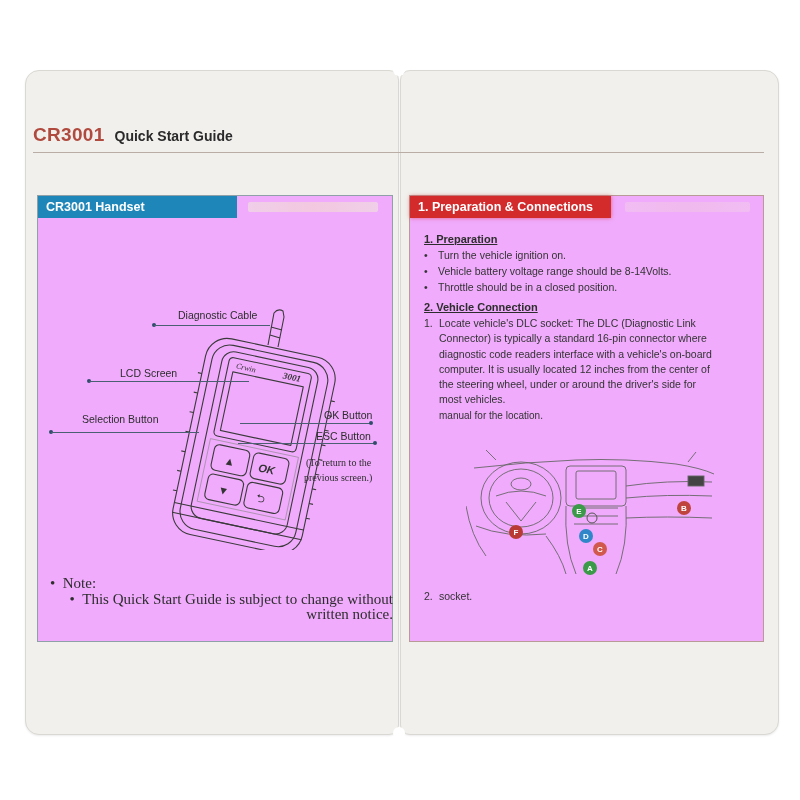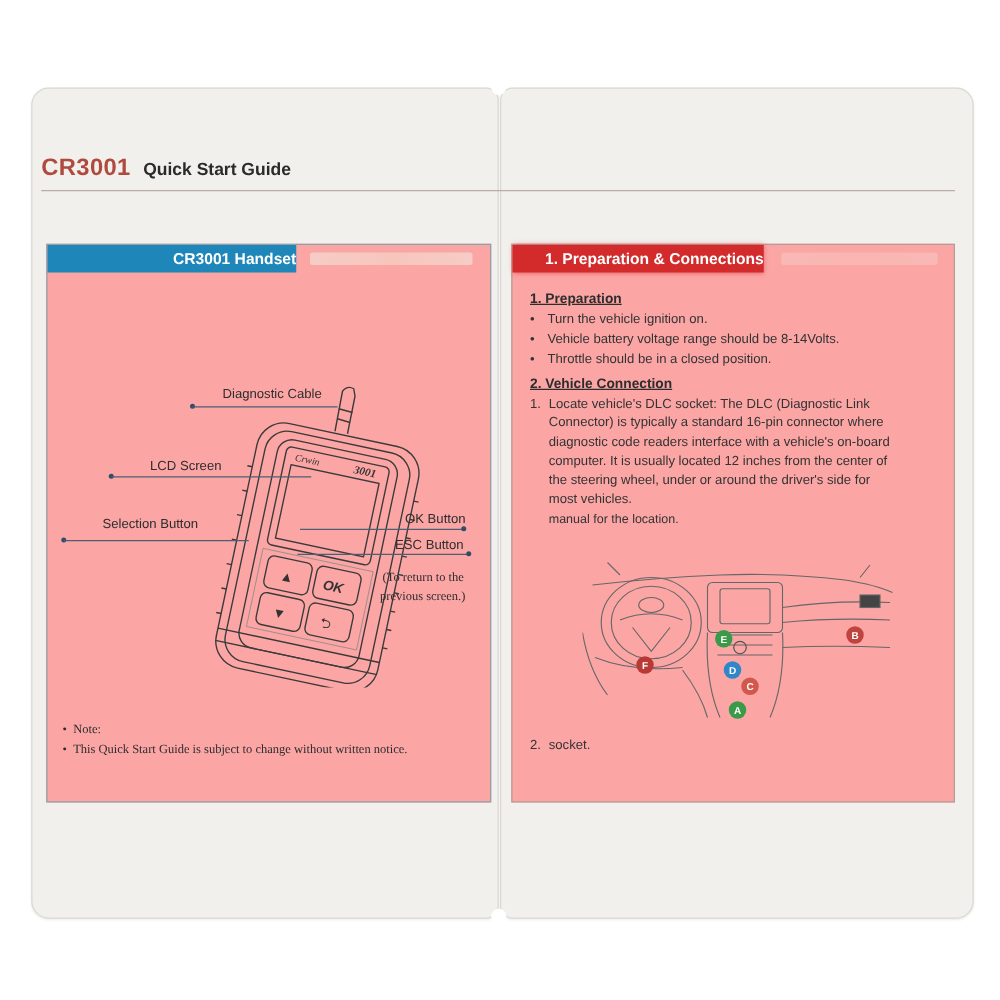--- a/index.html
+++ b/index.html
@@ -14,21 +14,21 @@
   .card.left { left:25px; width:372px; border-radius:14px 10px 10px 14px; }
   .card.right { left:400px; width:377px; border-radius:10px 14px 14px 10px; }
   .fold-notch {
     position:absolute; left:393px; width:12px; height:12px; background:#fff; border-radius:50%;
   }
   .title-row { position:absolute; left:33px; top:124px; display:flex; align-items:baseline; }
   .title-model { color:#b04a3e; font-weight:bold; font-size:19px; letter-spacing:0.3px; }
   .title-text { color:#2a2a2a; font-weight:bold; font-size:14px; margin-left:10px; }
   .title-rule { position:absolute; left:33px; top:152px; width:731px; height:1px; background:#b9ada6; }
 
-  .box { position:absolute; top:195px; height:445px; background:#fca5a5;text-align:right; }
+  .box { position:absolute; top:195px; height:445px; background:#f0abfc; }
   .box.left { left:37px; width:354px; border:1px solid #8fa0a8; }
   .box.right { left:409px; width:353px; border:1px solid #b89a96; }
   .box-head {
     position:absolute; top:0; left:0; height:22px; color:#fff; font-weight:bold; font-size:12.5px;
     line-height:22px; padding-left:8px; box-sizing:border-box;
   }
   .box.left .box-head { width:199px; background:#1e86b8; }
   .box.right .box-head { width:201px; background:#d32a2c; box-shadow:0 0 4px rgba(211,42,44,0.6); }
   .faint-strip {
     position:absolute; top:6px; height:10px; background:linear-gradient(90deg,#f1e6dc,#f3dccc,#f1e6dc);
@@ -38,21 +38,21 @@
   .label { position:absolute; font-size:10.5px; color:#2d2d2d; white-space:nowrap;padding-left:12px; }
   .leader { position:absolute; height:1px; background:#4b5f72; }
   .dot { position:absolute; width:4px; height:4px; border-radius:50%; background:#2f4d6b; }
   .serif { font-family:"Liberation Serif", serif; }
 
   .sub-head { position:absolute; left:424px; font-size:11px; font-weight:bold; text-decoration:underline; color:#2d2d2d; }
   .bullet-row { position:absolute; left:424px; font-size:10.5px; color:#333; white-space:nowrap; }
   .bullet-row .b { display:inline-block; width:14px; }
   .para { position:absolute; font-size:10.5px; color:#333; line-height:15.3px; }
 
-  .note { position:absolute; left:50px; font-family:"Liberation Serif", serif; font-size:10px; color:#2d2d2d; line-height:15px; }
+  .note { position:absolute; left:50px; font-family:"Liberation Serif", serif; font-size:15px; color:#2d2d2d; line-height:15px;text-align:right; }
 </style>
 </head>
 <body>
 
 <div class="card left"></div>
 <div class="card right"></div>
 <div class="fold-notch" style="top:64px"></div>
 <div class="fold-notch" style="top:727px"></div>
 
 <div class="title-row">

